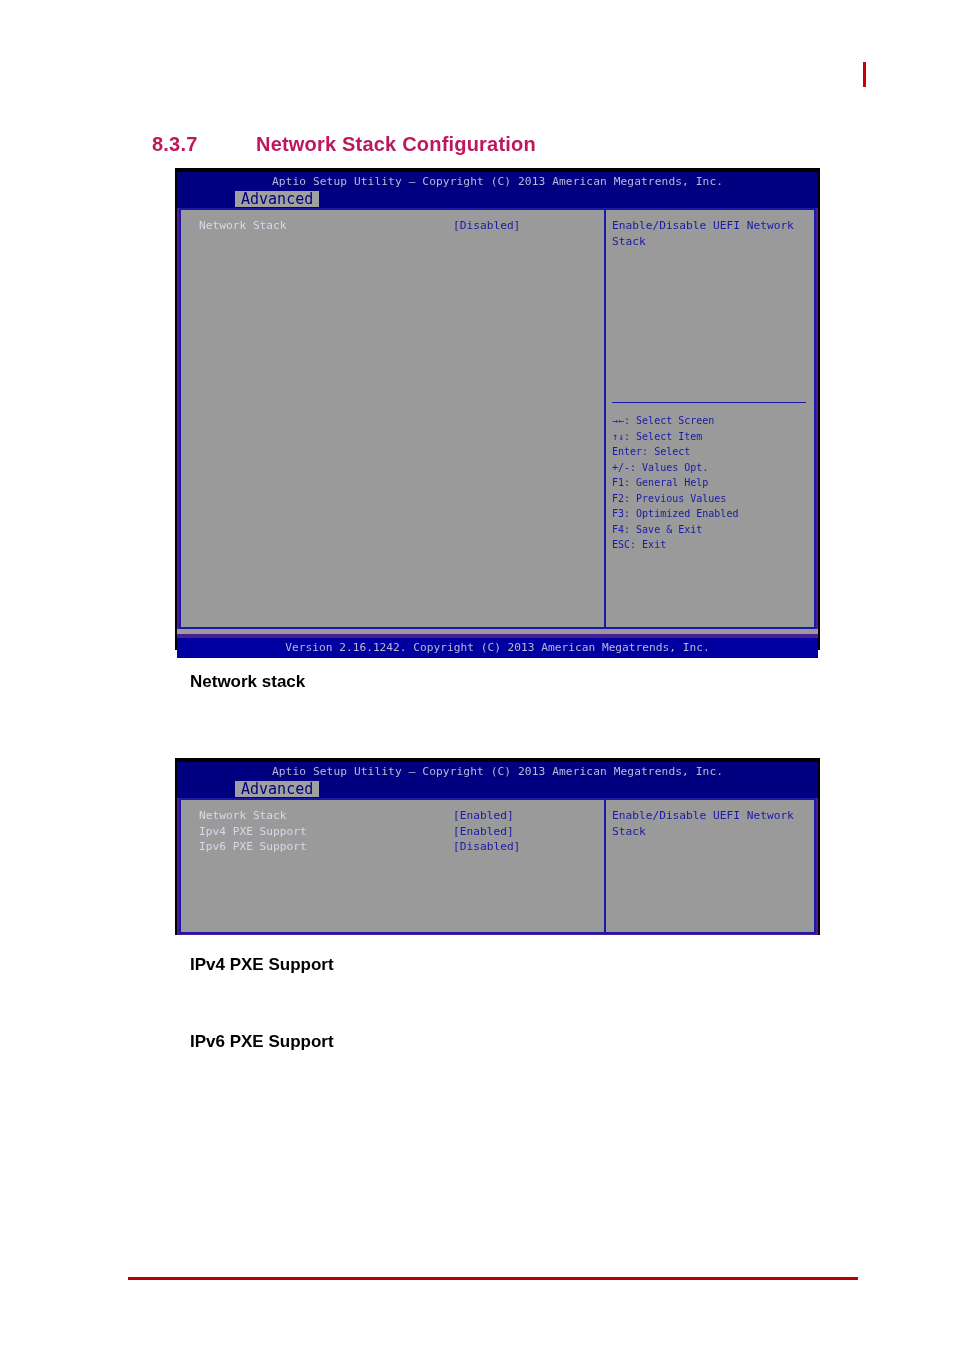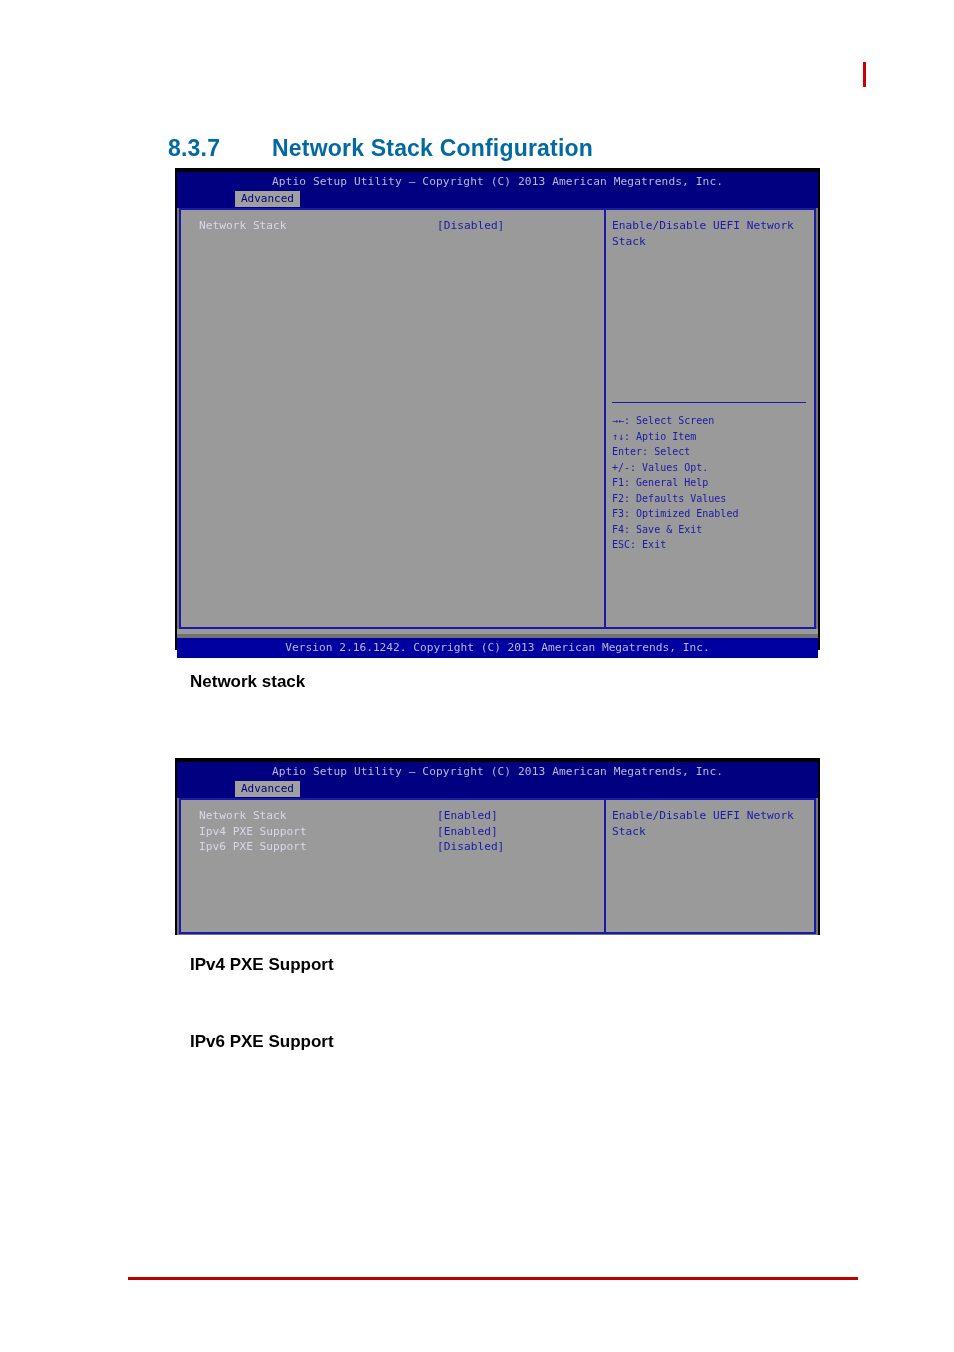--- a/index.html
+++ b/index.html
@@ -29,25 +29,25 @@
     left: 128px;
     top: 1277px;
     width: 730px;
     height: 3px;
     background: #bb0000;
   }
 
   
   .heading {
     position: absolute;
-    left: 168px;
+    left: 152px;
     top: 120px;
-    font-size: 23px;
+    font-size: 20px;
     font-weight: bold;
-    color: #0369a1;
+    color: #be185d;
     white-space: nowrap;
     letter-spacing: 0.2px;
   }
   .heading .num {
     display: inline-block;
     width: 104px;
   }
 
   
   .caption {
@@ -60,21 +60,21 @@
   }
   #caption-network-stack { top: 672px; }
   #caption-ipv4 { top: 955px; }
   #caption-ipv6 { top: 1032px; }
 
   
   .bios {
     position: absolute;
     left: 175px;
     width: 645px;
-    background: #737373;
+    background: #4c1d95;
     font-family: "DejaVu Sans Mono", "Liberation Mono", monospace;
     box-sizing: border-box;
     border-top: 4px solid #000000;
     border-left: 2px solid #000000;
     border-right: 2px solid #000000;
   }
   #bios-1 { top: 168px; height: 482px; border-bottom: 5px solid #000000; }
   #bios-2 { top: 758px; height: 177px; border-bottom: 0; }
 
   .bios-titlebar {
@@ -94,21 +94,21 @@
   }
   .bios-tab {
     position: absolute;
     left: 58px;
     top: 0;
     height: 16px;
     line-height: 16px;
     padding: 0 6px;
     background: #a0a0a0;
     color: #000080;
-    font-size: 11px;
+    font-size: 15px;
     white-space: nowrap;
   }
 
   .bios-body {
     position: relative;
     background: #9a9a9a;
     margin: 0 2px;
     padding: 0;
     display: flex;
     box-sizing: border-box;
@@ -135,21 +135,21 @@
   }
 
   .opt-row {
     display: flex;
     font-size: 11.2px;
     line-height: 15.5px;
     color: #d8d8e8;
     white-space: nowrap;
   }
   .opt-row .opt-label { width: 238px; }
-  .opt-row .opt-value { color: #1a1aa8; }
+  .opt-row .opt-value { color: #1a1aa8; margin-left: 16px; }
 
   .help-text {
     font-size: 11.2px;
     line-height: 15.5px;
     color: #1a1aa8;
     white-space: nowrap;
   }
 
   .help-sep {
     position: absolute;
@@ -205,25 +205,25 @@
         <span class="opt-label">Network Stack</span>
         <span class="opt-value">[Disabled]</span>
       </div>
     </div>
     <div class="pane-right">
       <div class="help-text">Enable/Disable UEFI Network</div>
       <div class="help-text">Stack</div>
       <div class="help-sep"></div>
       <div class="keylist">
         <div>→←: Select Screen</div>
-        <div>↑↓: Aptio Item</div>
+        <div>↑↓: Select Item</div>
         <div>Enter: Select</div>
         <div>+/-: Values Opt.</div>
         <div>F1: General Help</div>
-        <div>F2: Defaults Values</div>
+        <div>F2: Previous Values</div>
         <div>F3: Optimized Enabled</div>
         <div>F4: Save &amp; Exit</div>
         <div>ESC: Exit</div>
       </div>
     </div>
   </div>
   <div class="bios-footer-gap"></div>
   <div class="bios-footer">Version 2.16.1242. Copyright (C) 2013 American Megatrends, Inc.</div>
 </div>
 

